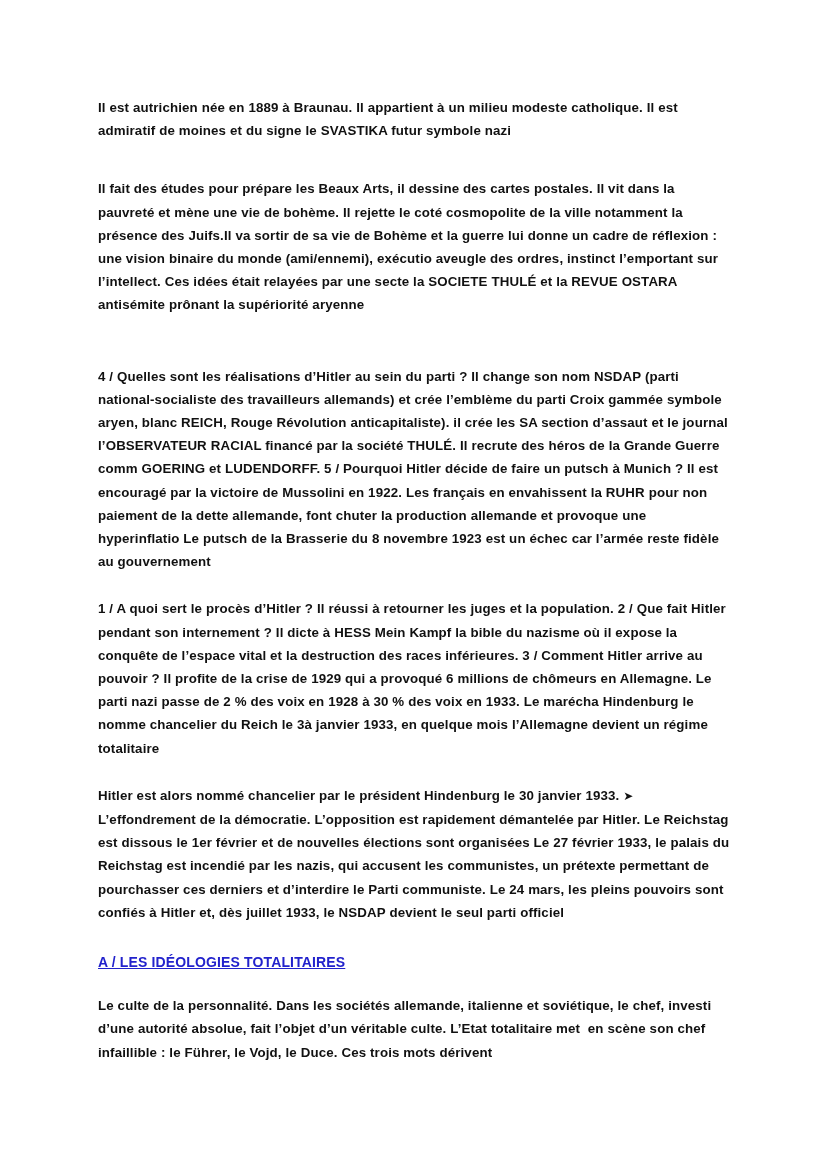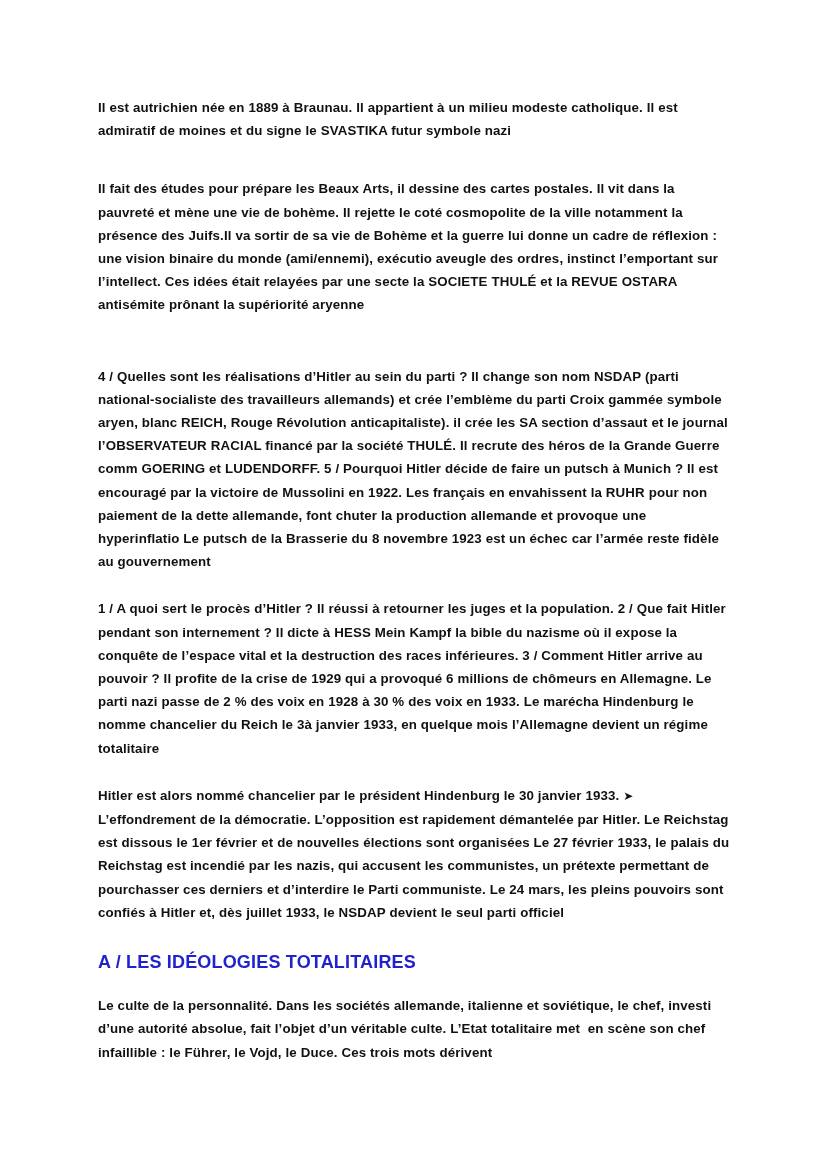--- a/index.html
+++ b/index.html
@@ -36,26 +36,27 @@
     text-align: left;
     margin: 0;
     white-space: pre-wrap;
   }
   .gap-lg { height: 35px; }
   .gap-md { height: 24px; }
   .gap-head-before { height: 28px; }
   .gap-head-after { height: 22px; }
 
   .heading-blue {
-    font-size: 18px;
+    font-size: 14px;
     line-height: 20px;
     font-weight: bold;
     color: #2222cc;
     margin: 0;
     letter-spacing: 0.01em;
+    text-decoration: underline;
   }
   .arrow-glyph {
     font-family: "DejaVu Sans", sans-serif;
     font-size: 12px;
     font-weight: normal;
   }
 </style>
 </head>
 <body>
 

